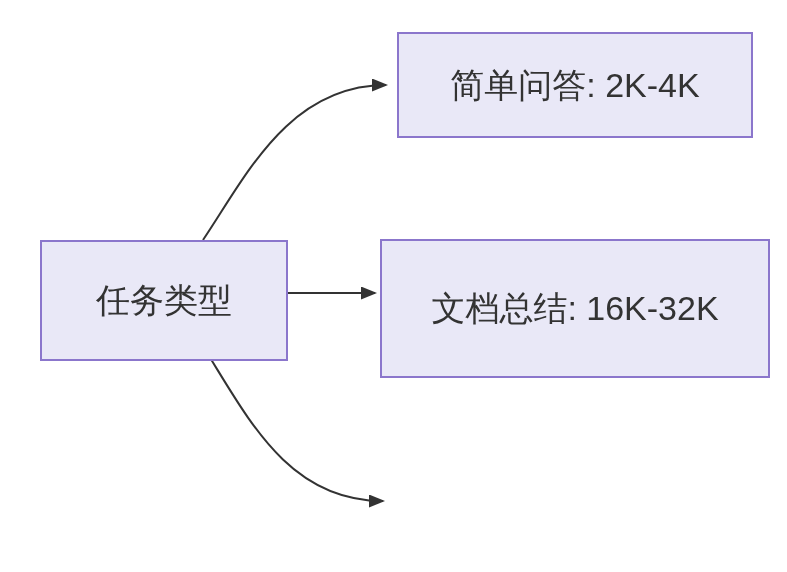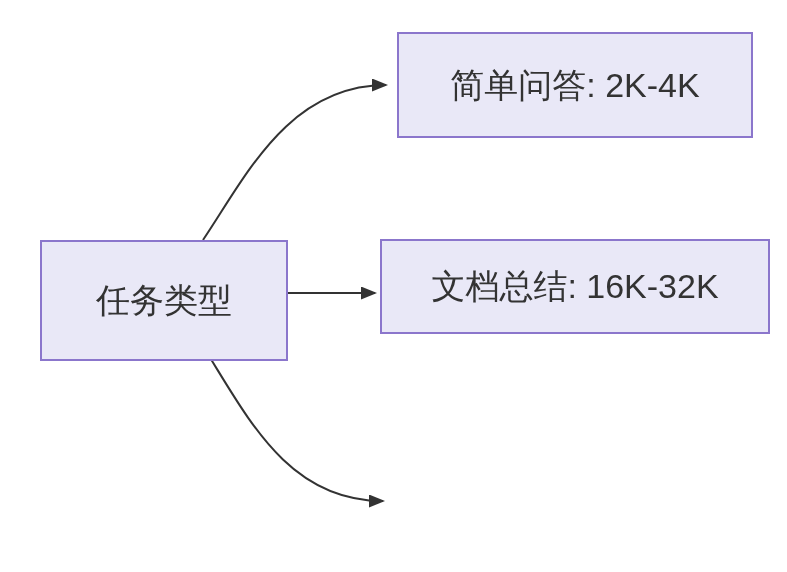--- a/index.html
+++ b/index.html
@@ -56,18 +56,18 @@
   </svg>
 
   <div class="node" style="left:40px; top:240px; width:248px; height:121px;">
     <span>任务类型</span>
   </div>
 
   <div class="node" style="left:397px; top:32px; width:356px; height:106px;">
     <span>简单问答: 2K-4K</span>
   </div>
 
-  <div class="node" style="left:380px; top:239px; width:390px; height:95px;text-align:right;">
+  <div class="node" style="left:380px; top:239px; width:390px; height:139px;text-align:right;">
     <span>文档总结: 16K-32K</span>
   </div>
 
 
 </div>
 
 </body></html>

